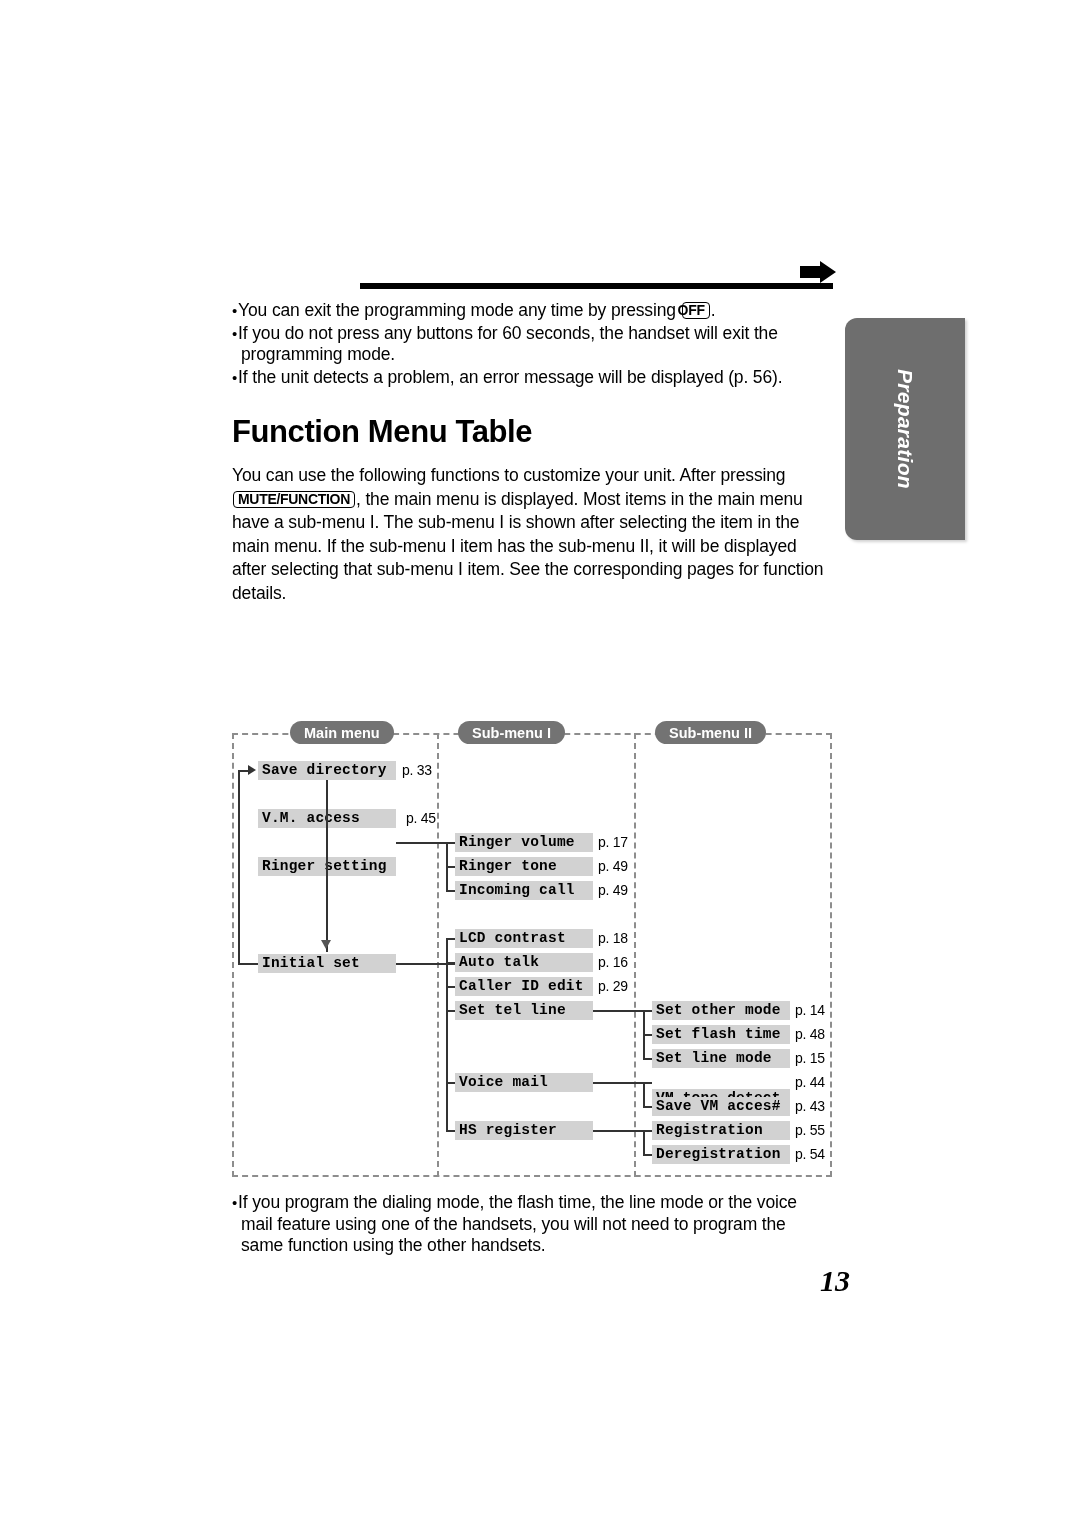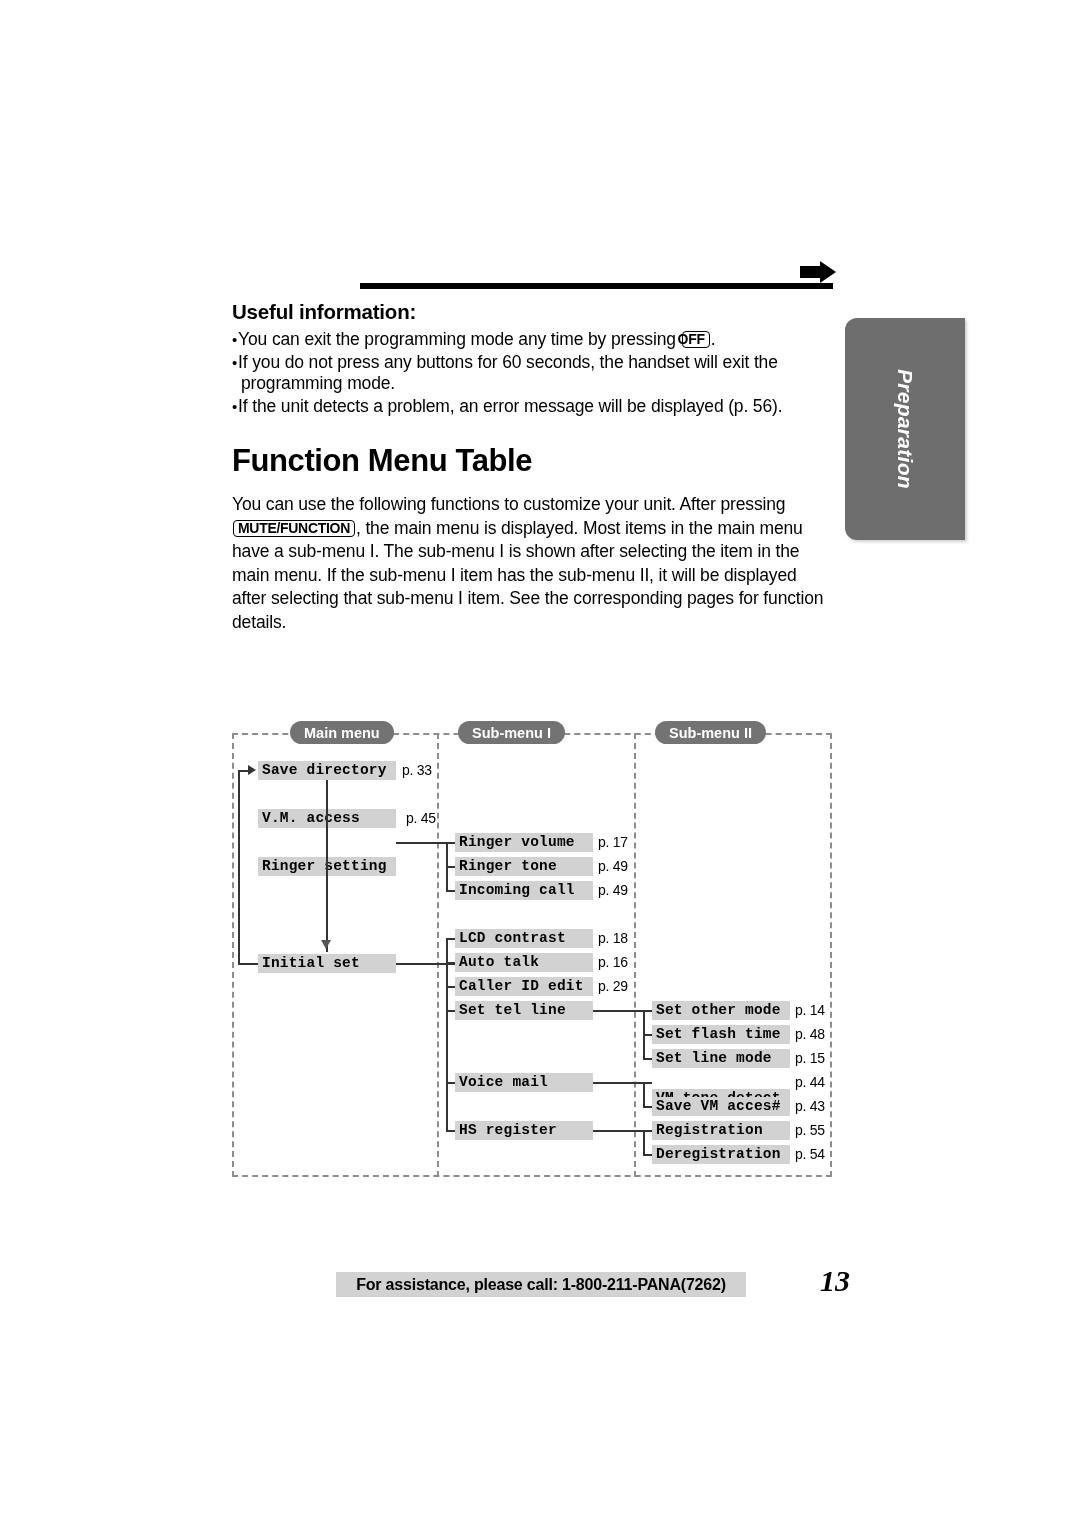--- a/index.html
+++ b/index.html
@@ -133,21 +133,20 @@
   <div class="top-rule"></div>
   <svg class="top-arrow" viewBox="0 0 40 26">
     <path d="M2 7 H22 V2 L38 13 L22 24 V19 H2 Z" fill="#000"></path>
   </svg>
 
   <div class="side-tab">
     <div class="side-tab-label">Preparation</div>
   </div>
 
   <div class="content">
-    <div class="ui-heading">Useful information:</div>
     <ul class="bullets">
       <li><span>You can exit the programming mode any time by pressing</span> <span class="keycap wide">OFF</span><span>.</span></li>
       <li>If you do not press any buttons for 60 seconds, the handset will exit the programming mode.</li>
       <li>If the unit detects a problem, an error message will be displayed (p. 56).</li>
     </ul>
 
     <h1 class="page-title">Function Menu Table</h1>
 
     <p class="intro"><span>You can use the following functions to customize your unit. After pressing</span> <span class="keycap wide">MUTE/FUNCTION</span><span>, the main menu is displayed. Most items in the main menu have a sub-menu I. The sub-menu I is shown after selecting the item in the main menu. If the sub-menu I item has the sub-menu II, it will be displayed after selecting that sub-menu I item. See the corresponding pages for function details.</span></p>
   </div>
@@ -245,17 +244,19 @@
 
     <div class="ln lnh" style="left:361px;top:349px;width:59px"></div>
     <div class="ln lnv" style="left:411px;top:349px;height:24px"></div>
     <div class="ln lnh" style="left:411px;top:373px;width:9px"></div>
 
     <div class="ln lnh" style="left:361px;top:397px;width:59px"></div>
     <div class="ln lnv" style="left:411px;top:397px;height:24px"></div>
     <div class="ln lnh" style="left:411px;top:421px;width:9px"></div>
   </div>
 
-
-  <div class="assist">For assistance, please call: 1-800-211-PANA(7262)</div>
+  <div class="footnote">
+    <p>If you program the dialing mode, the flash time, the line mode or the voice mail feature using one of the handsets, you will not need to program the same function using the other handsets.</p>
+  </div>
+
   <div class="pageno">13</div>
 
 </div>
 
 </body></html>

